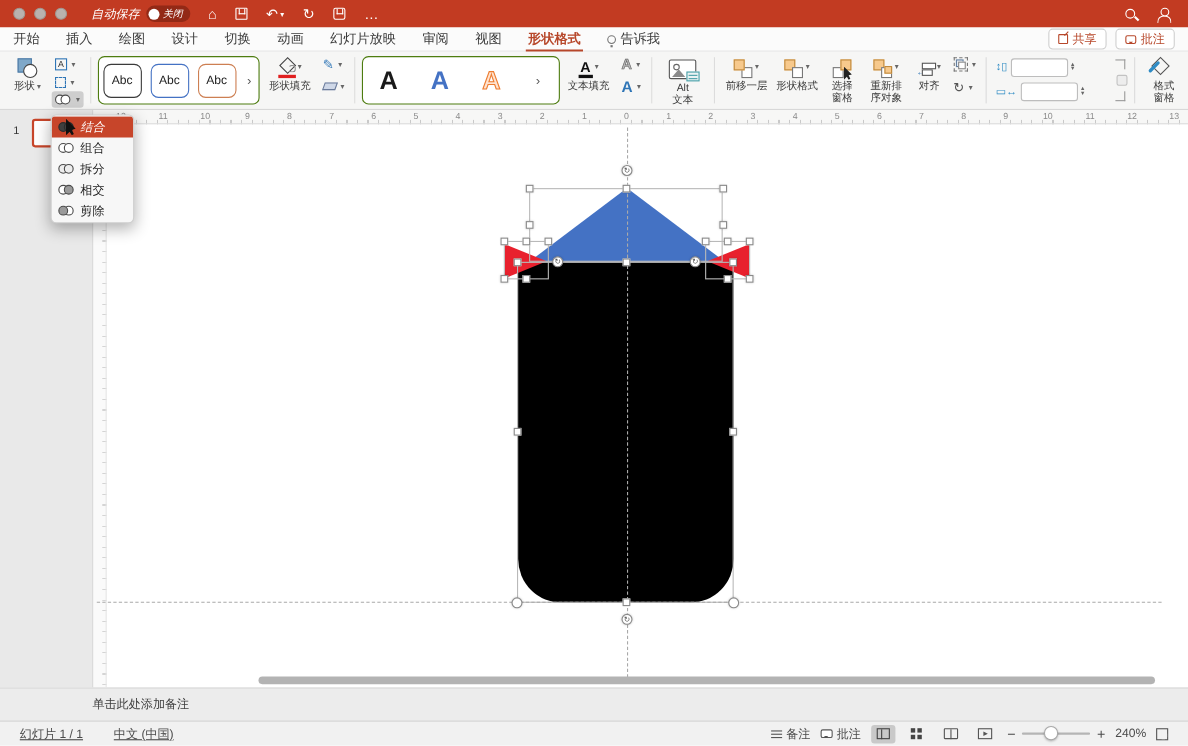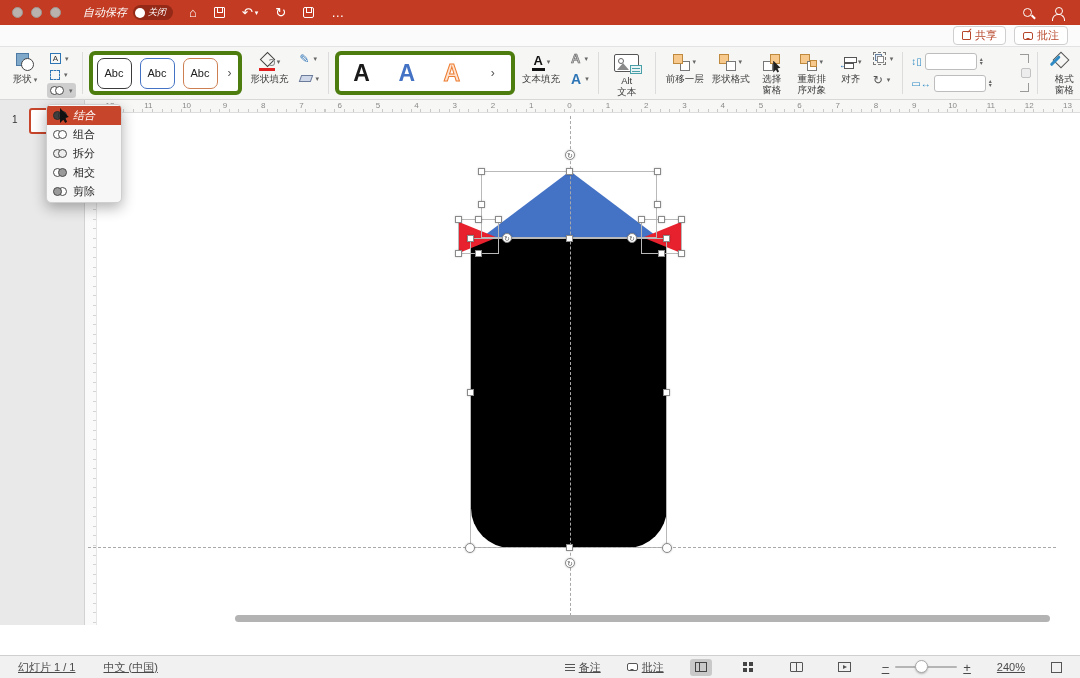--- a/index.html
+++ b/index.html
@@ -64,21 +64,21 @@
   .ic-tbox{width:11px;height:11px;border:1px solid #2e75b6;font-size:8px;color:#333;display:flex;align-items:center;justify-content:center;}
   .ic-editshape{width:10px;height:10px;border:1px dashed #2e75b6;}
   .venn{position:relative;width:15px;height:11px;display:inline-block;flex:none;}
   .venn i{position:absolute;top:1px;width:9px;height:9px;border:1px solid #4a4a4a;border-radius:50%;background:#fff;}
   .venn i.c1{left:0;} .venn i.c2{left:5px;}
   .v-union i{background:#3f3f3f;border-color:#2c2c2c;}
   .v-fragment i{background:#ededed;}
   .v-intersect i.c2{background:#9a9a9a;}
   .v-subtract i.c1{background:#9a9a9a;}
   
-  .gallery{display:flex;align-items:center;background:#fff;border:4px solid #4d7c0f;border-radius:6px;
+  .gallery{display:flex;align-items:center;background:#fff;border:1px solid #4d7c0f;border-radius:6px;
     height:44px;padding:0 4px;gap:8px;flex:none;}
   .abc{width:35px;height:31px;border-radius:7px;display:flex;align-items:center;justify-content:center;
     font-size:11px;color:#222;background:#fff;}
   .abc.b1{border:1.4px solid #3b3b3b;} .abc.b2{border:1.4px solid #4472c4;} .abc.b3{border:1.4px solid #cd7f52;}
   .gmore{font-size:12px;color:#555;padding:0 2px;}
   .worda{font-size:23px;font-weight:700;}
   .wa1{color:#1a1a1a;} .wa2{color:#4472c4;} .wa3{color:#ed7d31;-webkit-text-stroke:1px #ed7d31;color:#ffe3d0;}
   
   .ic-bucket{position:relative;width:16px;height:14px;}
   .ic-bucket:before{content:"";position:absolute;left:3px;top:1px;width:9px;height:9px;border:1.3px solid #444;transform:rotate(45deg);}
@@ -168,21 +168,21 @@
   .mcursor{position:absolute;left:13px;top:2px;width:11px;height:15px;background:#111;
     clip-path:polygon(0 0,0 100%,30% 78%,48% 100%,65% 92%,48% 66%,80% 60%);filter:drop-shadow(0 0 1px #fff);z-index:2;}
 
   
   .notes{position:absolute;left:0;top:625px;width:1080px;height:30px;background:#ececec;border-top:1px solid #d7d7d7;
     display:flex;align-items:center;}
   .notes-text{margin-left:84px;font-size:11px;color:#3d3d3d;}
   .statusbar{position:absolute;left:0;top:655px;width:1080px;height:23px;background:#f1f1f1;border-top:1px solid #cfcfcf;
     display:flex;align-items:center;font-size:11px;color:#4a4a4a;}
   .sb-left{display:flex;gap:28px;margin-left:18px;text-decoration:underline;}
-  .sb-right{margin-left:auto;display:flex;align-items:center;gap:26px;margin-right:18px;text-decoration:underline;}
+  .sb-right{margin-left:auto;display:flex;align-items:center;gap:9px;margin-right:18px;}
   .sb-item{display:flex;align-items:center;gap:4px;}
   .ic-notes{width:10px;height:9px;position:relative;}
   .ic-notes:before{content:"";position:absolute;left:0;top:1px;width:10px;height:1.2px;background:#555;box-shadow:0 3px 0 #555,0 6px 0 #555;}
   .ic-cmt{width:11px;height:8px;border:1.2px solid #555;border-radius:2px;position:relative;background:#fff;}
   .ic-cmt:after{content:"";position:absolute;left:2px;bottom:-3px;border:2px solid transparent;border-top-color:#555;}
   .vbtn{display:flex;align-items:center;justify-content:center;width:22px;height:17px;border-radius:3px;}
   .vbtn.active{background:#c9c9c9;}
   .ic-normal{width:12px;height:10px;border:1.2px solid #444;position:relative;}
   .ic-normal:before{content:"";position:absolute;left:3px;top:0;width:1.2px;height:9px;background:#444;}
   .ic-grid{width:11px;height:11px;position:relative;}
@@ -229,20 +229,36 @@
         </span>
       <span class="tb-ic">…</span>
     </div>
     <div class="tb-right">
       <span class="mag"></span>
       <span class="person"></span>
     </div>
   </div>
 
   <div class="tabbar">
+    <div class="tabs">
+      <span class="tab">开始</span>
+      <span class="tab">插入</span>
+      <span class="tab">绘图</span>
+      <span class="tab">设计</span>
+      <span class="tab">切换</span>
+      <span class="tab">动画</span>
+      <span class="tab">幻灯片放映</span>
+      <span class="tab">审阅</span>
+      <span class="tab">视图</span>
+      <span class="tab active">形状格式</span>
+      <span class="tab">
+          <span class="bulb"></span>
+          <span>告诉我</span>
+        </span>
+    </div>
     <div class="tab-actions">
       <span class="pill-btn">
           <span class="ic-share"></span>
           <span>共享</span>
         </span>
       <span class="pill-btn">
           <span class="ic-bubble"></span>
           <span>批注</span>
         </span>
     </div>
@@ -497,20 +513,23 @@
     </div>
     <div class="mitem">
       <span class="venn v-subtract">
           <i class="c2"></i>
           <i class="c1"></i>
         </span>
       <span>剪除</span>
     </div>
   </div>
 
+  <div class="notes">
+    <span class="notes-text">单击此处添加备注</span>
+  </div>
 
   <div class="statusbar">
     <div class="sb-left">
       <span>幻灯片 1 / 1</span>
       <span>中文 (中国)</span>
     </div>
     <div class="sb-right">
       <span class="sb-item">
           <span class="ic-notes"></span>
           <span>备注</span>

